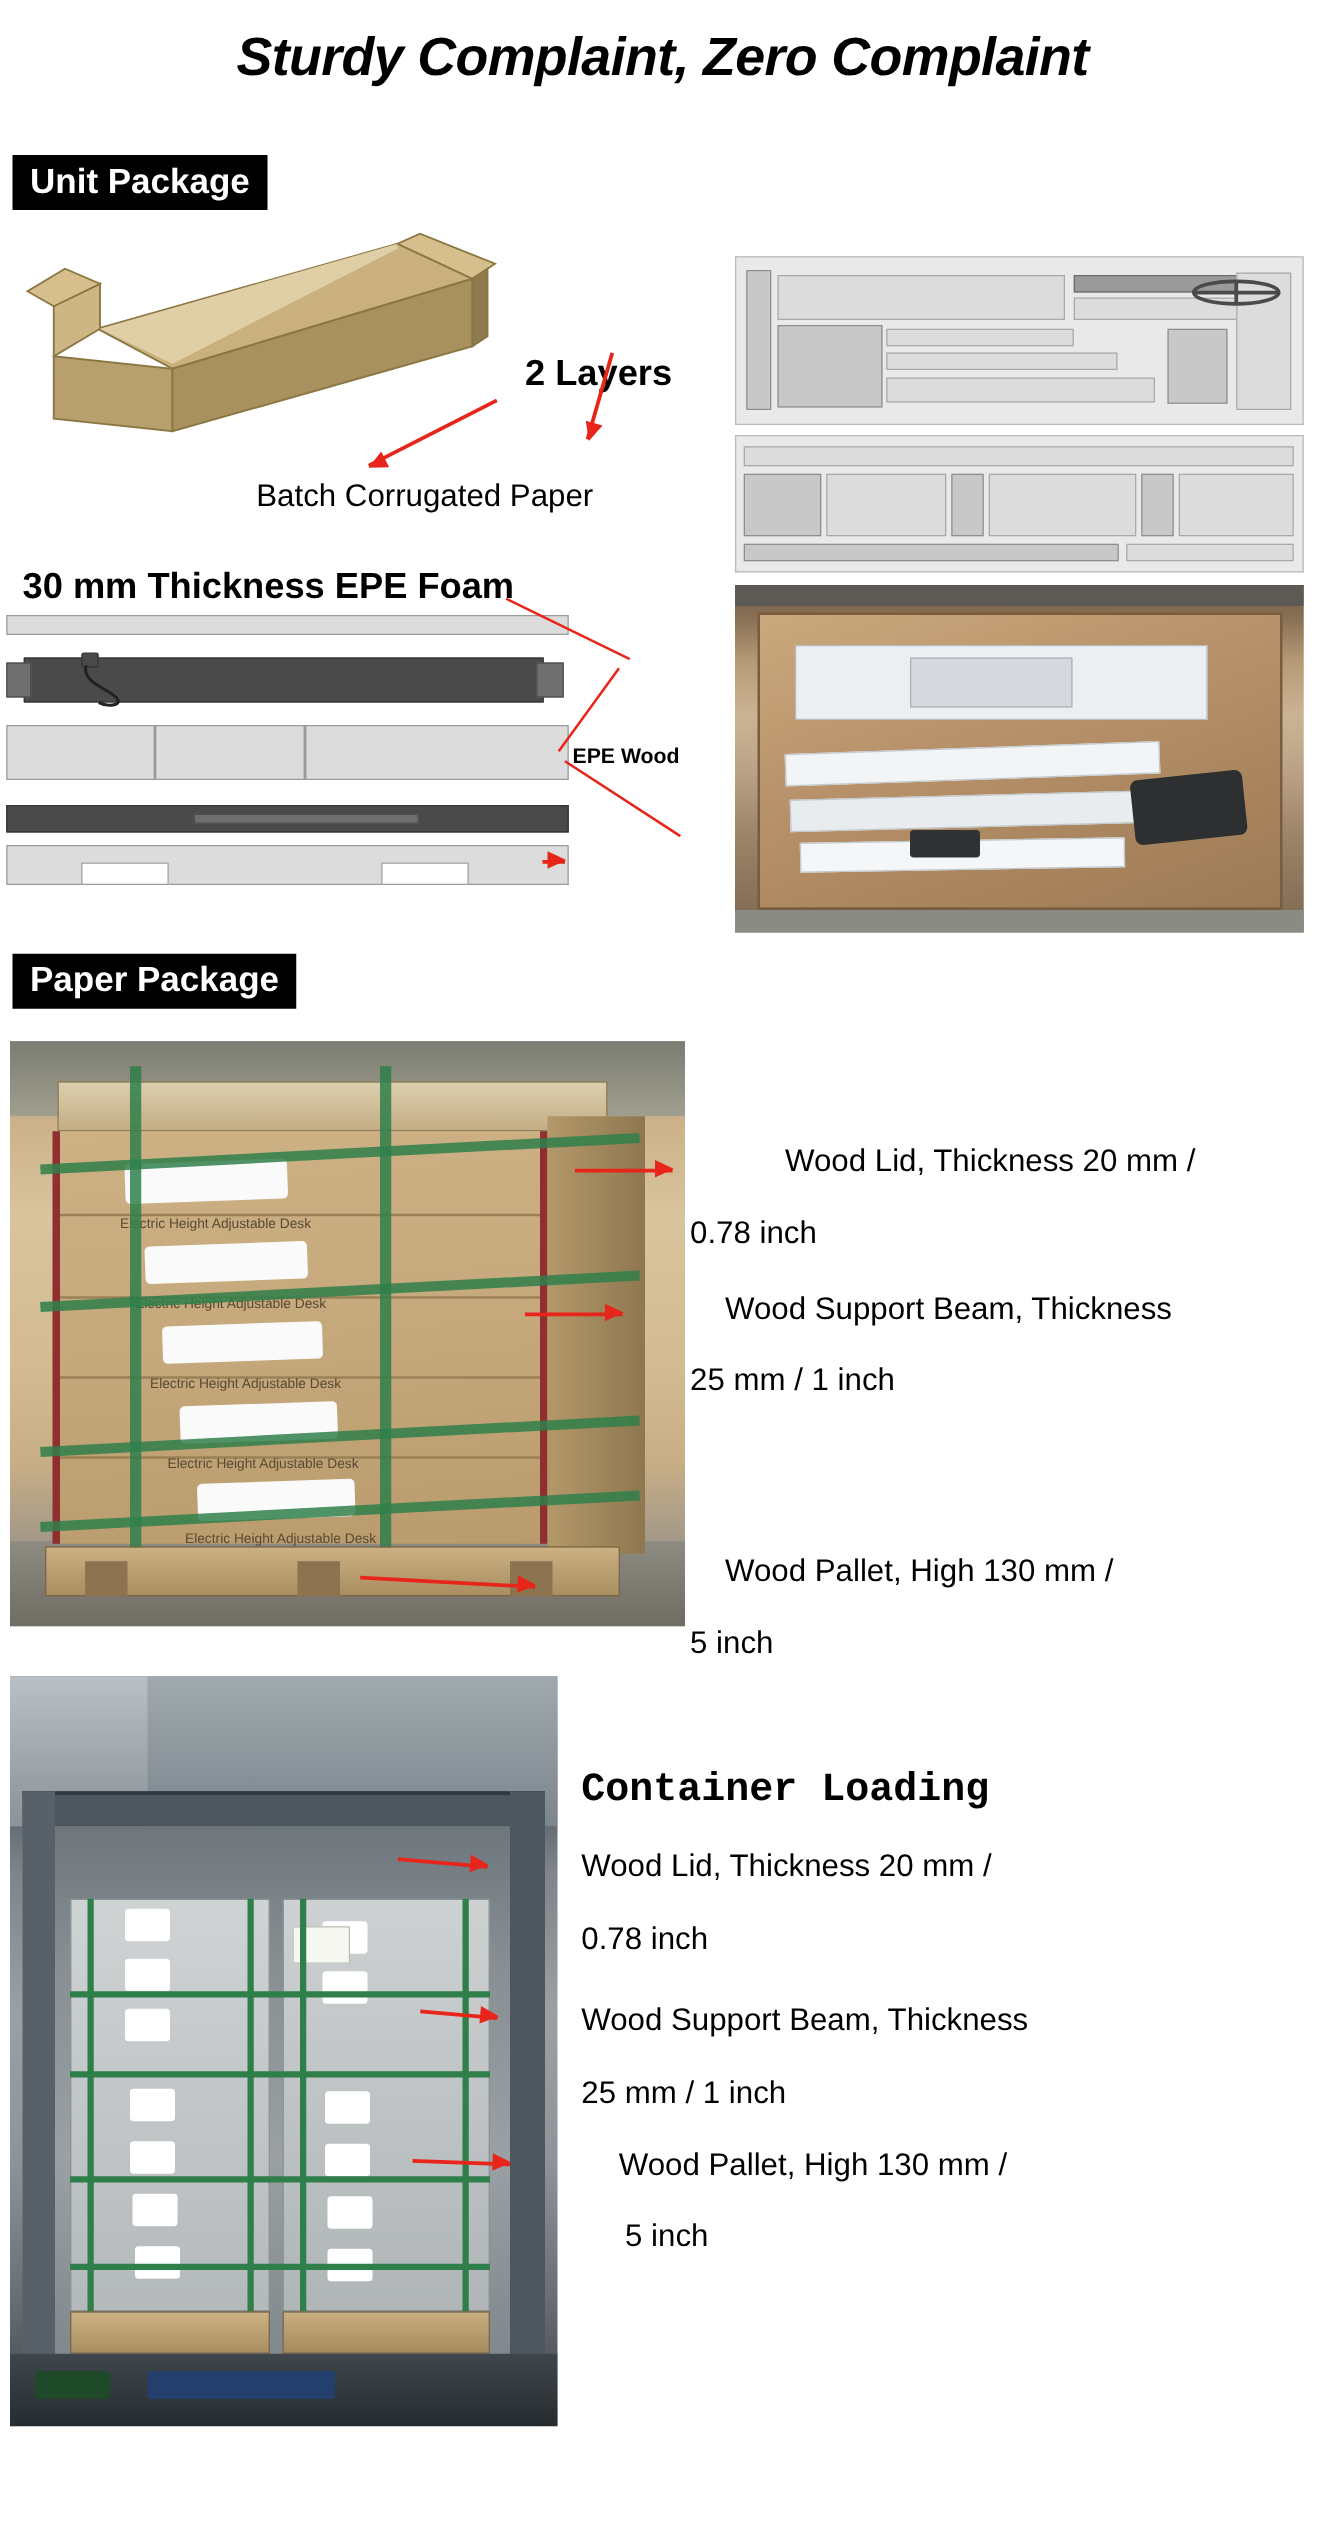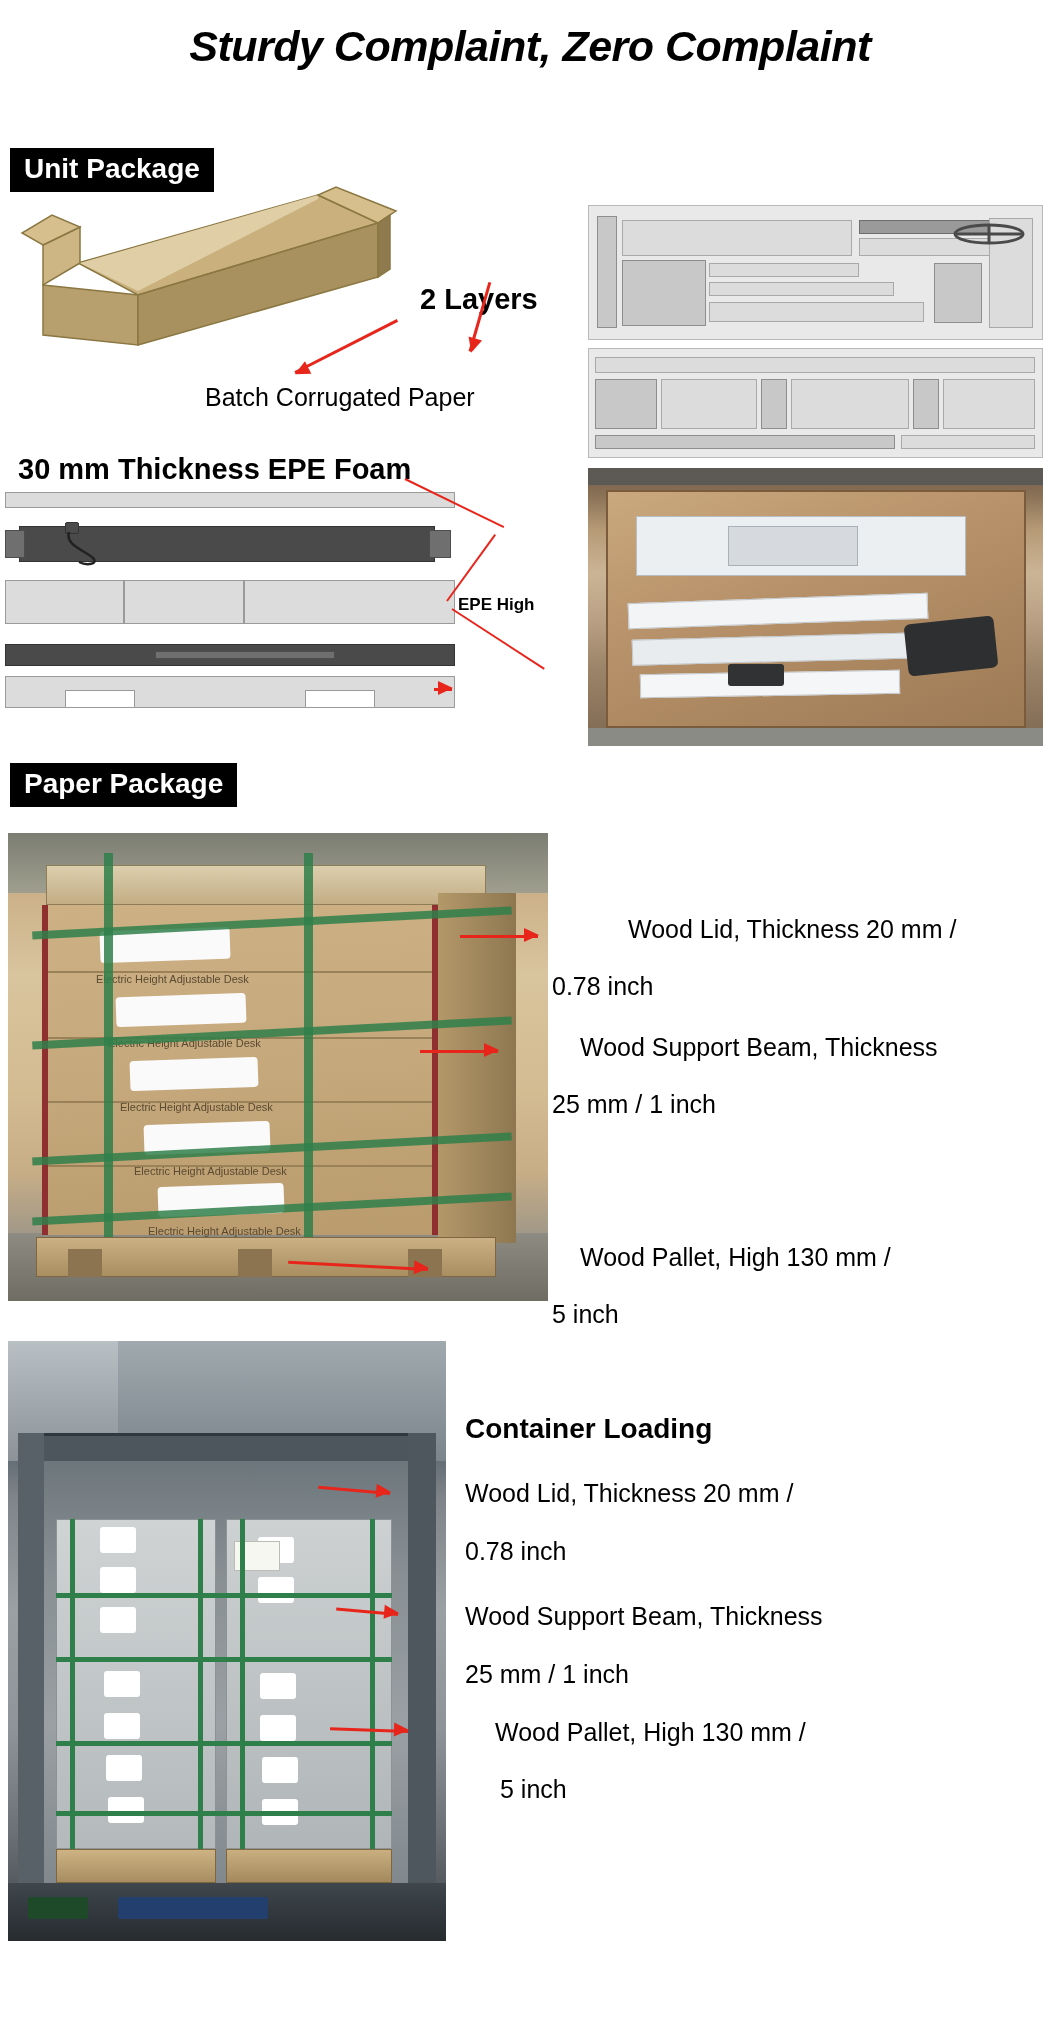--- a/index.html
+++ b/index.html
@@ -111,21 +111,21 @@
   }
   .ph-inner { position: absolute; }
 </style>
 </head>
 <body>
 
 <div id="page">
 
   <div class="main-title">Sturdy Complaint, Zero Complaint</div>
 
-  <div class="section-label" style="left:10px; top:124px;margin-top:24px;">Unit Package</div>
+  <div class="section-label" style="left:10px; top:124px;">Unit Package</div>
 
   <div class="carton-wrap">
     <svg width="400" height="200" viewBox="0 0 400 200">
 
       <polygon points="60,78 300,10 360,38 120,110" fill="#c9b07c" stroke="#8a7742" stroke-width="1.5"></polygon>
 
       <polygon points="25,60 62,42 62,78 25,100" fill="#cdb684" stroke="#8a7742" stroke-width="1.5"></polygon>
 
       <polygon points="25,100 120,110 120,160 25,150" fill="#b8a06e" stroke="#8a7742" stroke-width="1.5"></polygon>
 
@@ -203,21 +203,21 @@
     <div class="bar dark" style="left:0; top:0; width:450px; height:22px;"></div>
     <div class="bar mid" style="left:150px; top:7px; width:180px; height:8px;"></div>
   </div>
 
   <div class="epe-row" style="left:5px; top:676px; width:450px; height:36px;">
     <div class="bar grey" style="left:0; top:0; width:450px; height:32px;"></div>
     <div class="bar" style="left:60px; top:14px; width:70px; height:18px; background:#ffffff; border-color:#9a9a9a;"></div>
     <div class="bar" style="left:300px; top:14px; width:70px; height:18px; background:#ffffff; border-color:#9a9a9a;"></div>
   </div>
 
-  <div class="anno small" style="left:458px; top:595px;">EPE High</div>
+  <div class="anno small" style="left:458px; top:595px;">EPE Wood</div>
 
   <div class="line" style="left:405px; top:478px; width:110px; transform:rotate(26deg);"></div>
   <div class="line" style="left:447px; top:600px; width:82px; transform:rotate(-54deg);"></div>
   <div class="line" style="left:452px; top:608px; width:110px; transform:rotate(33deg);"></div>
   <div class="arrow" style="left:452px; top:688px; width:18px; transform:rotate(180deg);"></div>
 
   <div class="ph photo-box-open-carton" style="left:588px; top:468px; width:455px; height:278px;">
     <div class="ph-inner" style="left:0; top:0; width:455px; height:278px; background:linear-gradient(180deg,#5d5a55 0%,#5d5a55 6%, rgba(0,0,0,0) 6%);"></div>
 
     <div class="ph-inner" style="left:18px; top:22px; width:420px; height:238px; background:linear-gradient(160deg,#caa97e 0%,#b8926a 40%,#9c7a55 100%); border:2px solid #7a5c3c;"></div>
@@ -333,21 +333,21 @@
     <div class="ph-inner" style="left:48px; top:470px; width:336px; height:5px; background:#2f7f4a;"></div>
 
     <div class="ph-inner" style="left:48px; top:508px; width:160px; height:34px; background:linear-gradient(180deg,#cdb284,#a78d5f); border:1px solid #7d6640;"></div>
     <div class="ph-inner" style="left:218px; top:508px; width:166px; height:34px; background:linear-gradient(180deg,#c9ae80,#a3895c); border:1px solid #7d6640;"></div>
 
     <div class="ph-inner" style="left:0; top:542px; width:438px; height:58px; background:linear-gradient(180deg,#3f474c,#262b2f);"></div>
     <div class="ph-inner" style="left:20px; top:556px; width:60px; height:22px; background:#1f4a2a; border-radius:2px;"></div>
     <div class="ph-inner" style="left:110px; top:556px; width:150px; height:22px; background:#223f6d; border-radius:2px;"></div>
   </div>
 
-  <div class="anno bold" style="left:465px; top:1413px; font-size:28px;">Container Loading</div>
+  <div class="anno bold" style="left:465px; top:1413px; font-size:32px;font-family:Liberation Mono, monospace;">Container Loading</div>
 
   <div class="anno" style="left:465px; top:1479px;">Wood Lid, Thickness 20 mm /</div>
   <div class="anno" style="left:465px; top:1537px;">0.78 inch</div>
   <div class="arrow" style="left:390px; top:1492px; width:72px; transform:rotate(185deg);"></div>
 
   <div class="anno" style="left:465px; top:1602px;">Wood Support Beam, Thickness</div>
   <div class="anno" style="left:465px; top:1660px;">25 mm / 1 inch</div>
   <div class="arrow" style="left:398px; top:1613px; width:62px; transform:rotate(185deg);"></div>
 
   <div class="anno" style="left:495px; top:1718px;">Wood Pallet, High 130 mm /</div>

